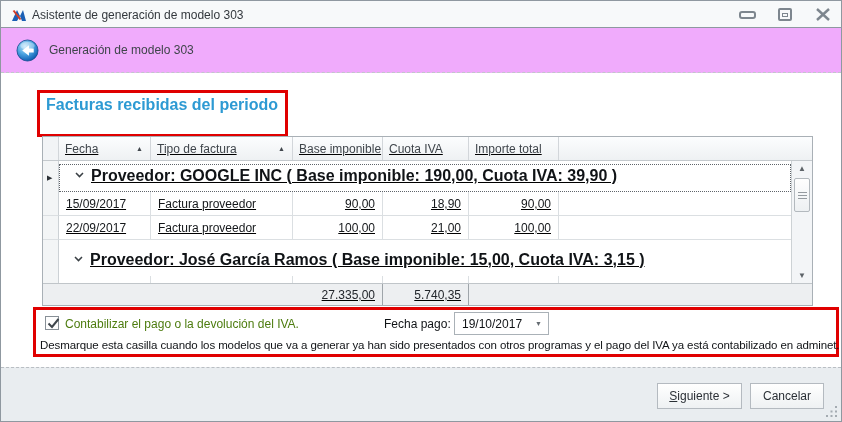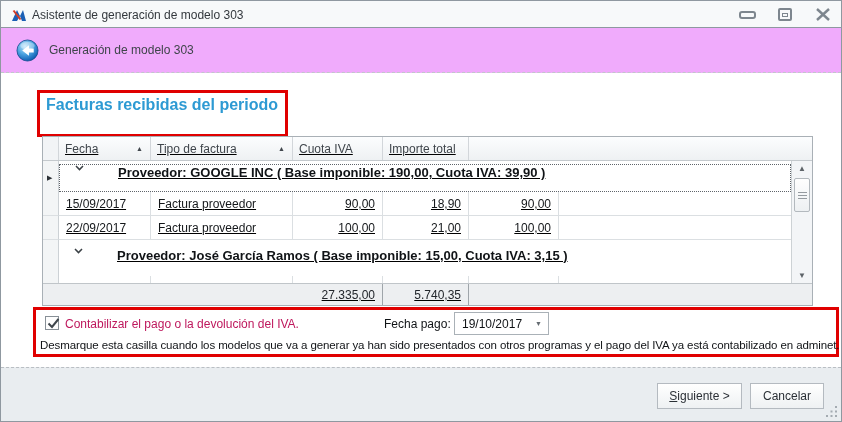--- a/index.html
+++ b/index.html
@@ -38,41 +38,41 @@
   .viewport { position:absolute; top:24px; left:0; width:748px; height:123px; overflow:hidden; background:#fff; }
   .row { position:relative; }
   .sel { background:#f3f5f6; border-right:1px solid #ccd1d5; position:relative; }
   .spacer-sm { height:3px; } .spacer-lg { height:8px; }
   .data-row { height:24px; }
   .data-row .cell { font-size:12px; color:#14171a; padding:5px 7px 0; border-right:1px solid #dbdfe2; border-bottom:1px solid #dbdfe2; white-space:nowrap; overflow:hidden; }
   .data-row .sel { border-bottom:1px solid #dbdfe2; }
   .cell.num { text-align:right; }
   .cell.filler { border-right:none; border-bottom:1px solid #dbdfe2; }
   .group-row { height:28px; }
-  .gcontent { grid-column:2 / 8; display:flex; align-items:flex-start; padding:0 6px 5px 15px; font-weight:bold; font-size:13px; color:#101316; white-space:nowrap; overflow:hidden;gap:27px; }
+  .gcontent { grid-column:2 / 8; display:flex; align-items:center; padding:0 6px 5px 15px; font-weight:bold; font-size:16px; color:#101316; white-space:nowrap; overflow:hidden; }
   .group-row.focused .gcontent { border:1px dotted #5f646a; }
   .chev { margin:0 7px 2px 0; flex:0 0 auto; }
   .rowarrow { position:absolute; left:4px; top:50%; transform:translateY(-50%); font-size:7px; color:#2c3136; }
 
   .vscroll { position:absolute; top:24px; left:748px; width:21px; height:123px; background:#f3f5f7; border-left:1px solid #cdd2d5; }
   .scroll-btn { position:absolute; left:0; width:20px; height:16px; text-align:center; font-size:8px; color:#5d6368; line-height:16px; cursor:pointer; }
   .scroll-btn.up { top:0; } .scroll-btn.down { bottom:0; }
   .thumb { position:absolute; top:17px; left:2px; width:16px; height:34px; background:linear-gradient(#fefefe,#edf0f2); border:1px solid #b3b9be; border-radius:2px; cursor:grab; }
   .thumb i { position:absolute; left:3px; top:13px; width:9px; height:8px;
              background:repeating-linear-gradient(#959ba0 0 1px, transparent 1px 3px); }
 
   .summary { position:absolute; bottom:0; left:0; width:769px; height:22px; background:#edeff1; border-top:1px solid #c0c5c9; }
   .sum-cell { font-size:12px; color:#22262b; text-align:right; padding:4px 7px 0; border-right:1px solid #9fa5aa; white-space:nowrap; }
   .sum-base { grid-column:4; } .sum-cuota { grid-column:5; }
 
   
   .red-box2 { position:absolute; left:32px; top:306px; width:806px; height:50px; }
   .checkbox { position:absolute; left:44px; top:315px; width:14px; height:14px; background:#fdfdfd; border:1px solid #878f96; cursor:pointer; }
   .checkbox svg { position:absolute; left:0; top:-1px; }
-  .cb-label { position:absolute; left:64px; top:316px; font-size:12px; color:#be185d; white-space:nowrap; cursor:default; }
+  .cb-label { position:absolute; left:64px; top:316px; font-size:12px; color:#4d7c0f; white-space:nowrap; cursor:default; }
   .fecha-label { position:absolute; left:383px; top:316px; font-size:12px; color:#101316; }
   .combo { position:absolute; left:453px; top:311px; width:95px; height:23px; background:#fff; border:1px solid #aab1b7; font-size:12px; color:#101316; }
   .combo .val { position:absolute; left:7px; top:4px; }
   .combo .arrow { position:absolute; right:0; top:0; width:19px; height:21px; text-align:center; line-height:21px; font-size:7px; color:#656c72; cursor:pointer; }
   .note { position:absolute; left:39px; top:338px; width:796px; font-size:11.5px; color:#101316; white-space:nowrap; letter-spacing:-0.1px; }
 
   
   .footerband { position:absolute; left:0; bottom:0; width:840px; height:54px; background:#e9edf0; border-top:1px dashed #b9bec3; }
   .btn { position:absolute; top:15px; height:26px; font-family:"Liberation Sans",sans-serif; font-size:12px; color:#2b3036;
          background:linear-gradient(#ffffff,#eef1f3); border:1px solid #b4bac0; border-radius:0; cursor:pointer; }
@@ -135,20 +135,23 @@
       <div class="th selcol"></div>
       <div class="th">
         <span>Fecha</span>
         <span class="sort">▲</span>
       </div>
       <div class="th">
         <span>Tipo de factura</span>
         <span class="sort">▲</span>
       </div>
       <div class="th">
+        <span>Base imponible</span>
+      </div>
+      <div class="th">
         <span>Cuota IVA</span>
       </div>
       <div class="th">
         <span>Importe total</span>
       </div>
       <div class="th filler"></div>
     </div>
 
     <div class="viewport" id="grid-rows">
         <div class="row grid-cols spacer-sm">

